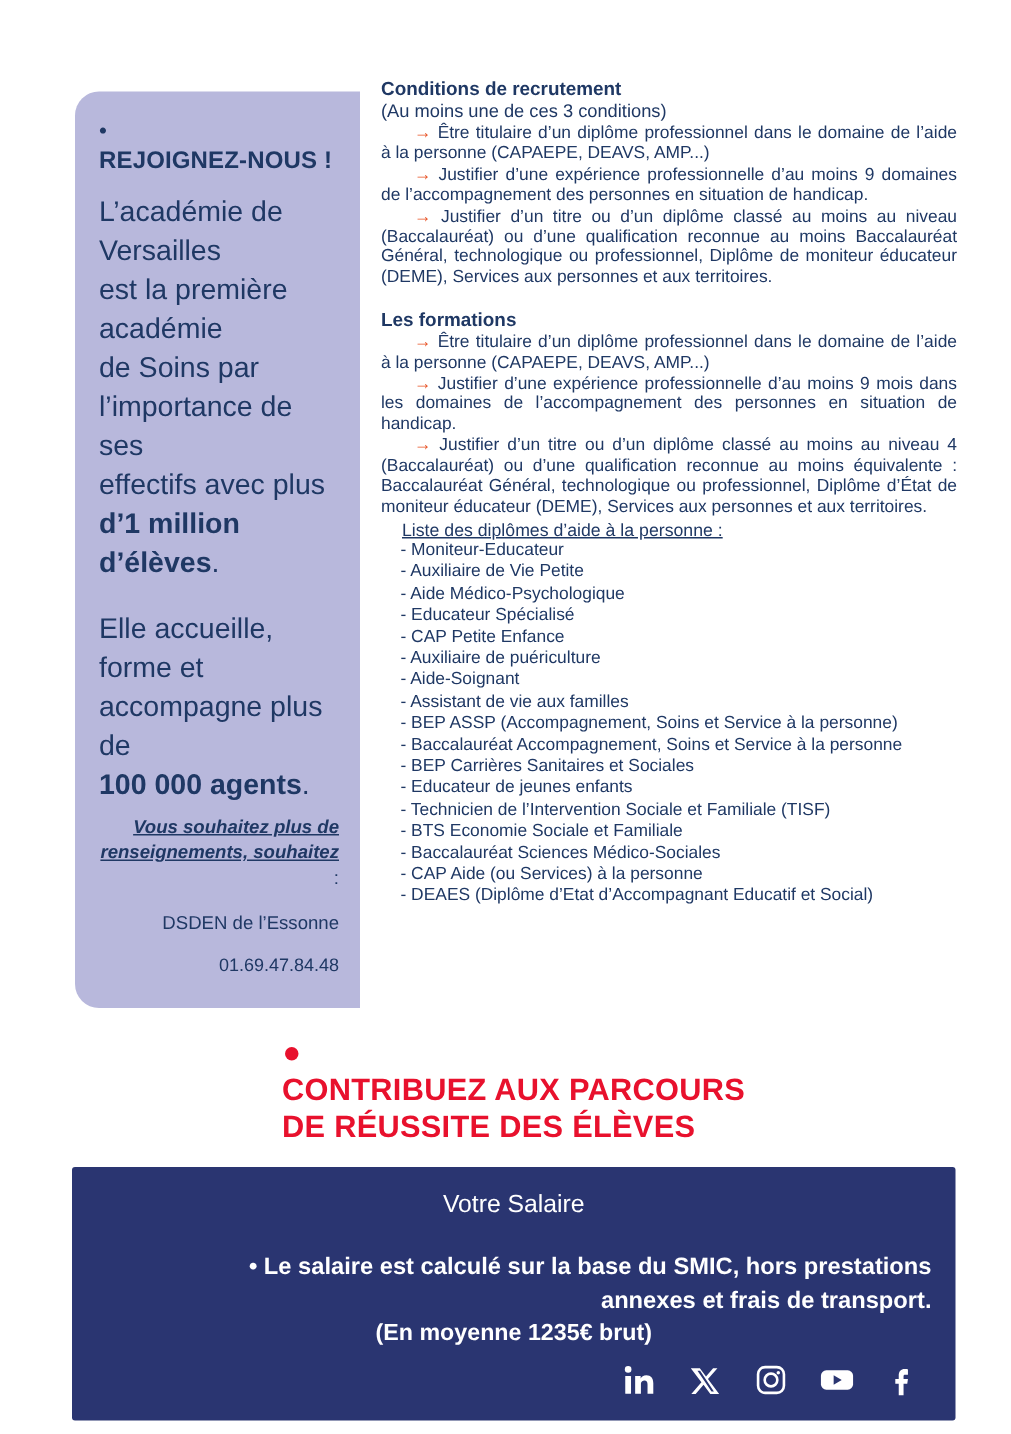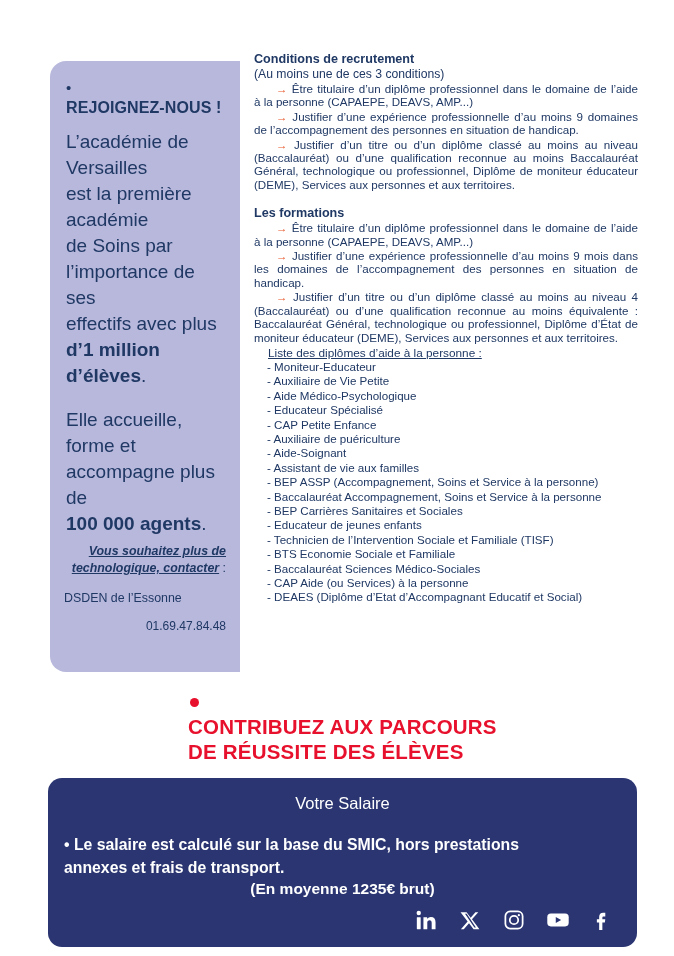--- a/index.html
+++ b/index.html
@@ -59,21 +59,21 @@
     margin-top: 6px;
     color: #1F3864;
   }
   .sb-contact u { text-decoration: underline; }
   .sb-contact .plain {
     font-style: normal;
     font-weight: normal;
     text-decoration: none;
   }
   .sb-dsden {
-    text-align: left;
+    text-align: right;
     font-size: 12.4px;
     margin-top: 14px;
     color: #1F3864;
   }
   .sb-phone {
     text-align: right;
     font-size: 12px;
     margin-top: 14px;
     color: #1F3864;
   }
@@ -146,33 +146,33 @@
   }
 
   
   #salary-panel {
     position: absolute;
     left: 48px;
     top: 778px;
     width: 589px;
     height: 169px;
     background: #2A3571;
-    border-radius: 14px;
+    border-radius: 2px;
     box-sizing: border-box;
     color: #ffffff;
     padding-top: 10px;
   }
   #salary-title {
     text-align: center;
     font-size: 16.5px;
     margin-top: 6px;
     color: #ffffff;
   }
   #salary-body {
-    text-align: left;
+    text-align: right;
     font-size: 15.8px;
     font-weight: bold;
     line-height: 23px;
     margin-top: 20px;
     padding: 0 16px;
     color: #ffffff;
   }
   #salary-avg {
     text-align: center;
     font-size: 15.5px;
@@ -217,21 +217,21 @@
   <div class="sb-gap"></div>
 
   <div class="sb-para">
     <div>Elle accueille, forme et</div>
     <div>accompagne plus de</div>
     <div><b>100 000 agents</b><span>.</span></div>
   </div>
 
   <div class="sb-contact">
     <u>Vous souhaitez plus de </u><br>
-    <u>technologique, contacter</u><span class="plain"> :</span>
+    <u>renseignements, souhaitez</u><span class="plain"> :</span>
   </div>
 
   <div class="sb-dsden">DSDEN de l’Essonne</div>
   <div class="sb-phone">01.69.47.84.48</div>
 </div>
 
 <div id="right-col">
 
   <div class="sec-head">Conditions de recrutement</div>
   <div class="sub-note">(Au moins une de ces 3 conditions)</div>

